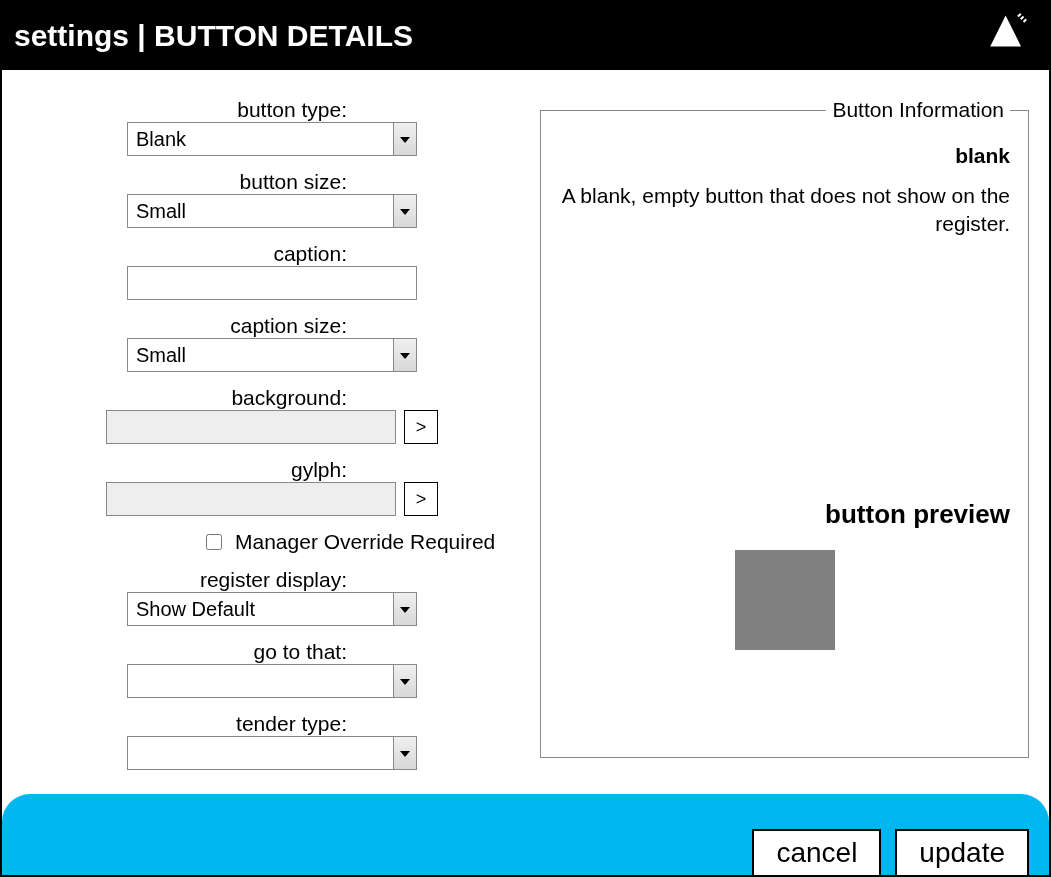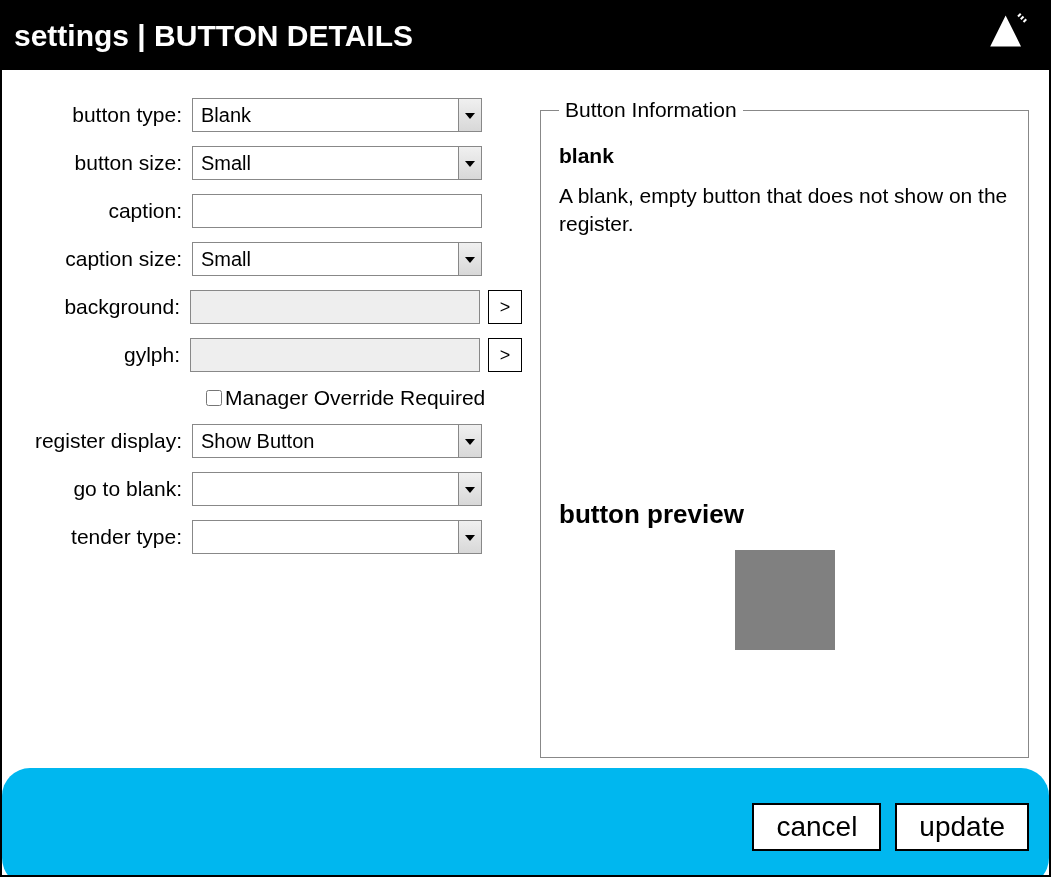--- a/index.html
+++ b/index.html
@@ -33,20 +33,21 @@
     padding: 28px 20px 10px 20px;
     gap: 18px;
   }
   .form-col {
     width: 500px;
   }
   .form-row {
     display: flex;
     align-items: center;
     margin-bottom: 14px;
+    flex-direction: column;
   }
   .form-label {
     width: 170px;
     text-align: right;
     padding-right: 10px;
     font-size: 21px;
     color: #000;
   }
   .form-control-wrap {
     flex: 1;
@@ -107,30 +108,32 @@
     font-size: 18px;
     display: flex;
     align-items: center;
     justify-content: center;
     cursor: pointer;
   }
   .checkbox-row {
     margin-left: 180px;
     display: flex;
     align-items: center;
+    gap: 10px;
     margin-bottom: 14px;
     font-size: 21px;
   }
   .checkbox-row input[type=checkbox] {
     width: 16px; height: 16px;
   }
 
   .info-col {
     flex: 1;
     position: relative;
+    text-align: right;
   }
   fieldset.info-fieldset {
     border: 1px solid #888;
     margin: 0;
     padding: 18px 18px 18px 18px;
     height: 660px;
   }
   fieldset.info-fieldset legend {
     font-size: 21px;
     padding: 0 6px;
@@ -246,27 +249,27 @@
 
     <div class="checkbox-row">
       <input type="checkbox" style="">
       <span>Manager Override Required</span>
     </div>
 
     <div class="form-row">
       <div class="form-label">register display:</div>
       <div class="form-control-wrap">
         <div class="dropdown">
-            <span>Show Button</span>
-          </div>
-      </div>
-    </div>
-
-    <div class="form-row">
-      <div class="form-label">go to blank:</div>
+            <span>Show Default</span>
+          </div>
+      </div>
+    </div>
+
+    <div class="form-row">
+      <div class="form-label">go to that:</div>
       <div class="form-control-wrap">
         <div class="dropdown">
             <span></span>
           </div>
       </div>
     </div>
 
     <div class="form-row">
       <div class="form-label">tender type:</div>
       <div class="form-control-wrap">

